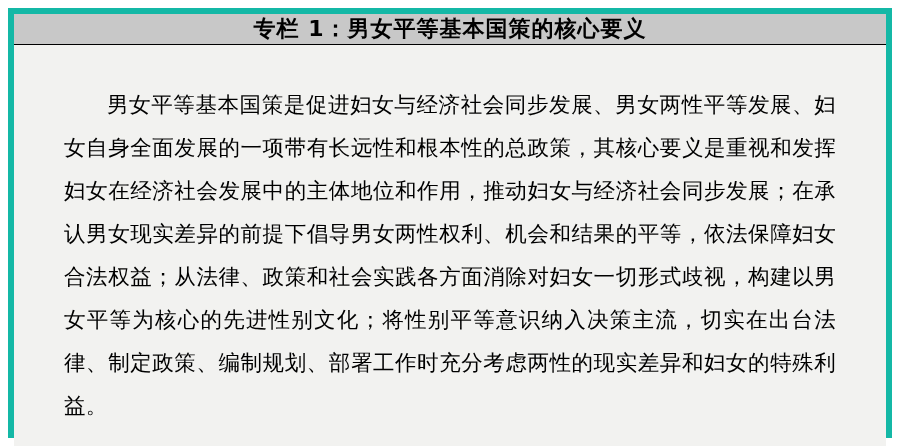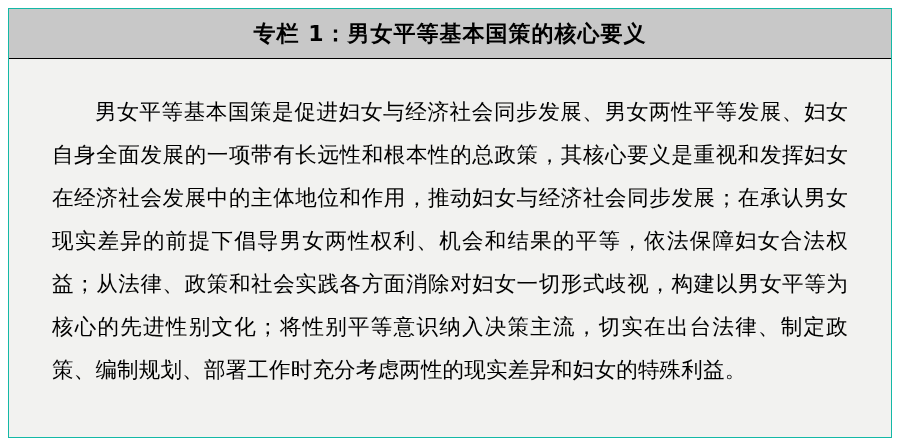--- a/index.html
+++ b/index.html
@@ -17,21 +17,21 @@
     box-sizing: border-box;
     width: 900px;
     height: 446px;
     padding: 8px 8px 8px 8px;
     background: #ffffff;
   }
   .callout-inner {
     box-sizing: border-box;
     width: 884px;
     height: 430px;
-    border: 1px solid #14b8a6;
+    border: 6px solid #14b8a6;
     background: #bef264;
     display: flex;
     flex-direction: column;
   }
   .callout-header {
     box-sizing: border-box;
     background: #c8c8c8;
     border-bottom: 1px solid #000000;
     height: 50px;
     display: flex;
@@ -46,21 +46,21 @@
     color: #000000;
     white-space: nowrap;
   }
   .callout-body {
     box-sizing: border-box;
     flex: 1;
     padding: 22px 34px 16px 34px;
     background: #f2f2f0;
   }
   .callout-paragraph {
-    margin: 9px;
+    margin: 16px;
     font-family: "DejaVu Serif", "Liberation Serif", serif;
     font-size: 21.5px;
     line-height: 43px;
     color: #000000;
     text-indent: 2em;
     text-align: justify;
     text-justify: inter-ideograph;
     letter-spacing: 0.2px;
   }
 </style>

